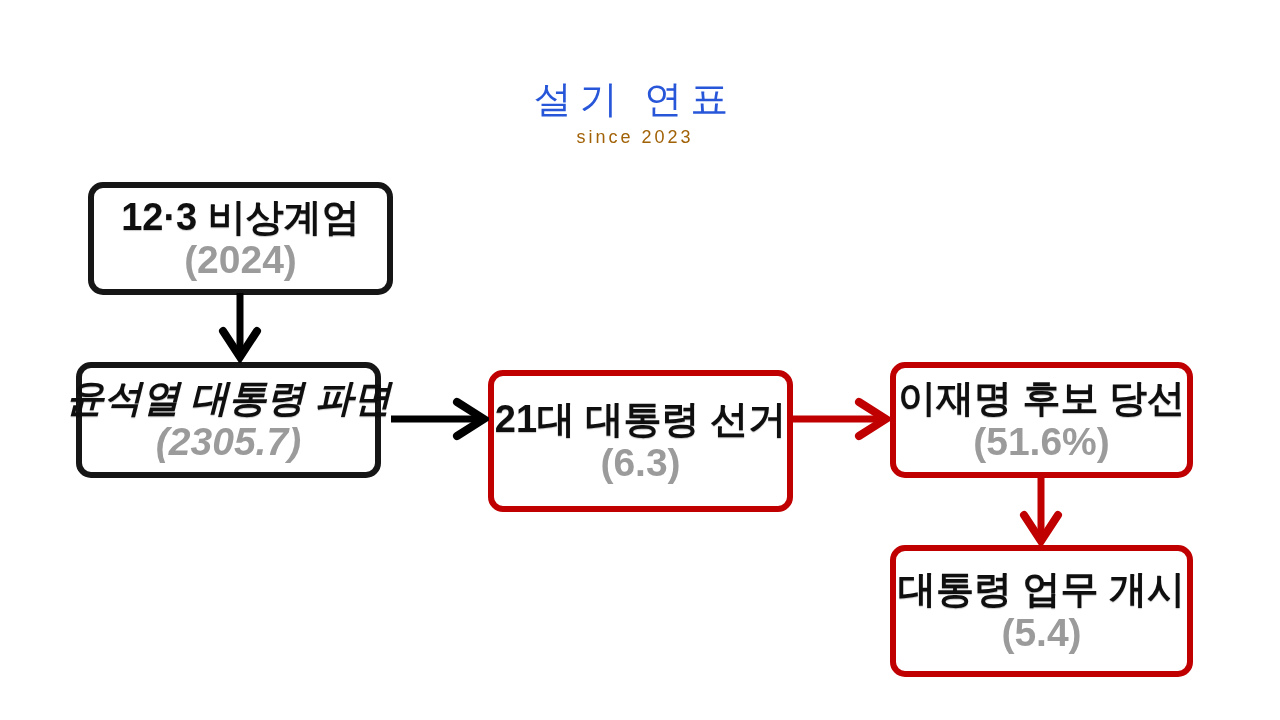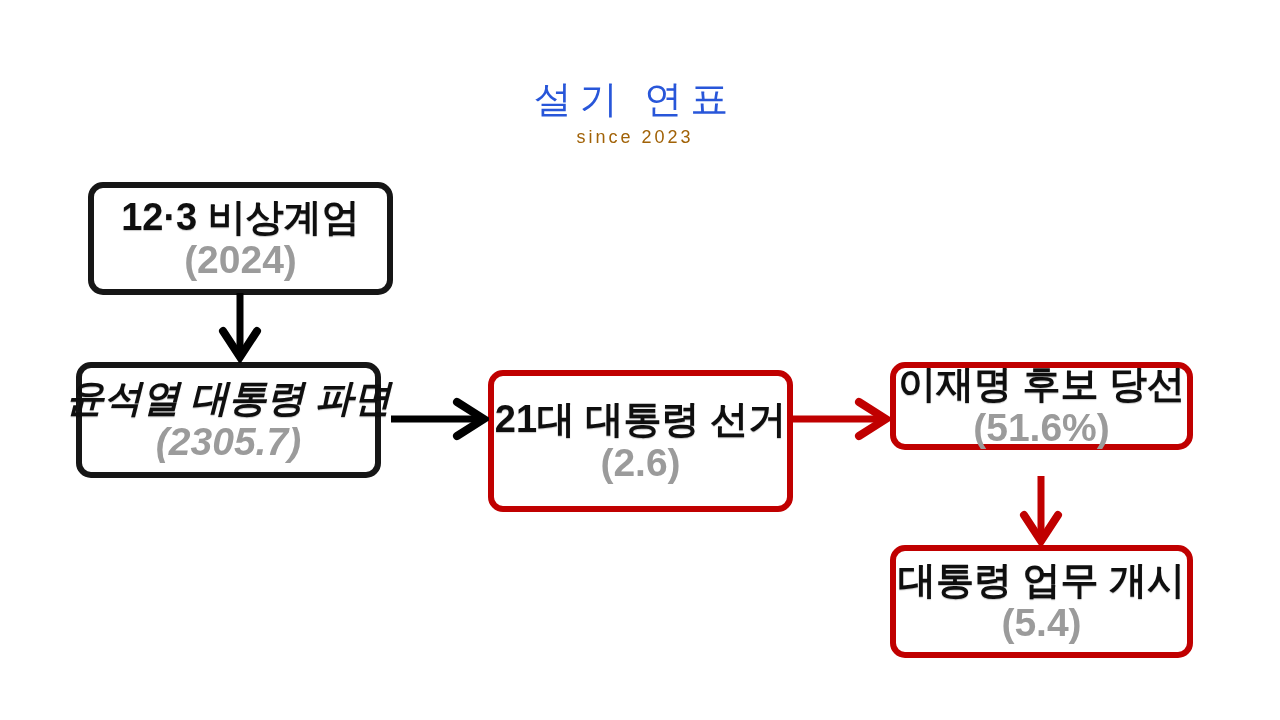--- a/index.html
+++ b/index.html
@@ -60,22 +60,22 @@
     font-weight: 700;
     color: #9b9b9b;
     line-height: 1.05;
     margin-top: 2px;
     white-space: nowrap;
   }
 
   .n1 { left: 88px;  top: 182px; width: 305px; height: 113px; }
   .n2 { left: 76px;  top: 362px; width: 305px; height: 116px; font-style: italic; }
   .n3 { left: 488px; top: 362px; width: 305px; height: 142px; margin-top: 8px; }
-  .n4 { left: 890px; top: 362px; width: 303px; height: 88px; }
-  .n5 { left: 890px; top: 545px; width: 303px; height: 113px; }
+  .n4 { left: 890px; top: 362px; width: 303px; height: 116px; }
+  .n5 { left: 890px; top: 545px; width: 303px; height: 132px; }
 
   .edge { position: absolute; }
   .e1 { left: 216px;  top: 293px; }
   .e2 { left: 391px;  top: 394px; }
   .e3 { left: 791px;  top: 394px; }
   .e4 { left: 1017px; top: 476px; }
 </style>
 </head>
 <body>
 
@@ -91,21 +91,21 @@
     <div class="node-sub">(2024)</div>
   </div>
 
   <div class="node n2">
     <div class="node-title">윤석열 대통령 파면</div>
     <div class="node-sub">(2305.7)</div>
   </div>
 
   <div class="node n3 red">
     <div class="node-title">21대 대통령 선거</div>
-    <div class="node-sub">(2.6)</div>
+    <div class="node-sub">(6.3)</div>
   </div>
 
   <div class="node n4 red">
     <div class="node-title">이재명 후보 당선</div>
     <div class="node-sub">(51.6%)</div>
   </div>
 
   <div class="node n5 red">
     <div class="node-title">대통령 업무 개시</div>
     <div class="node-sub">(5.4)</div>

